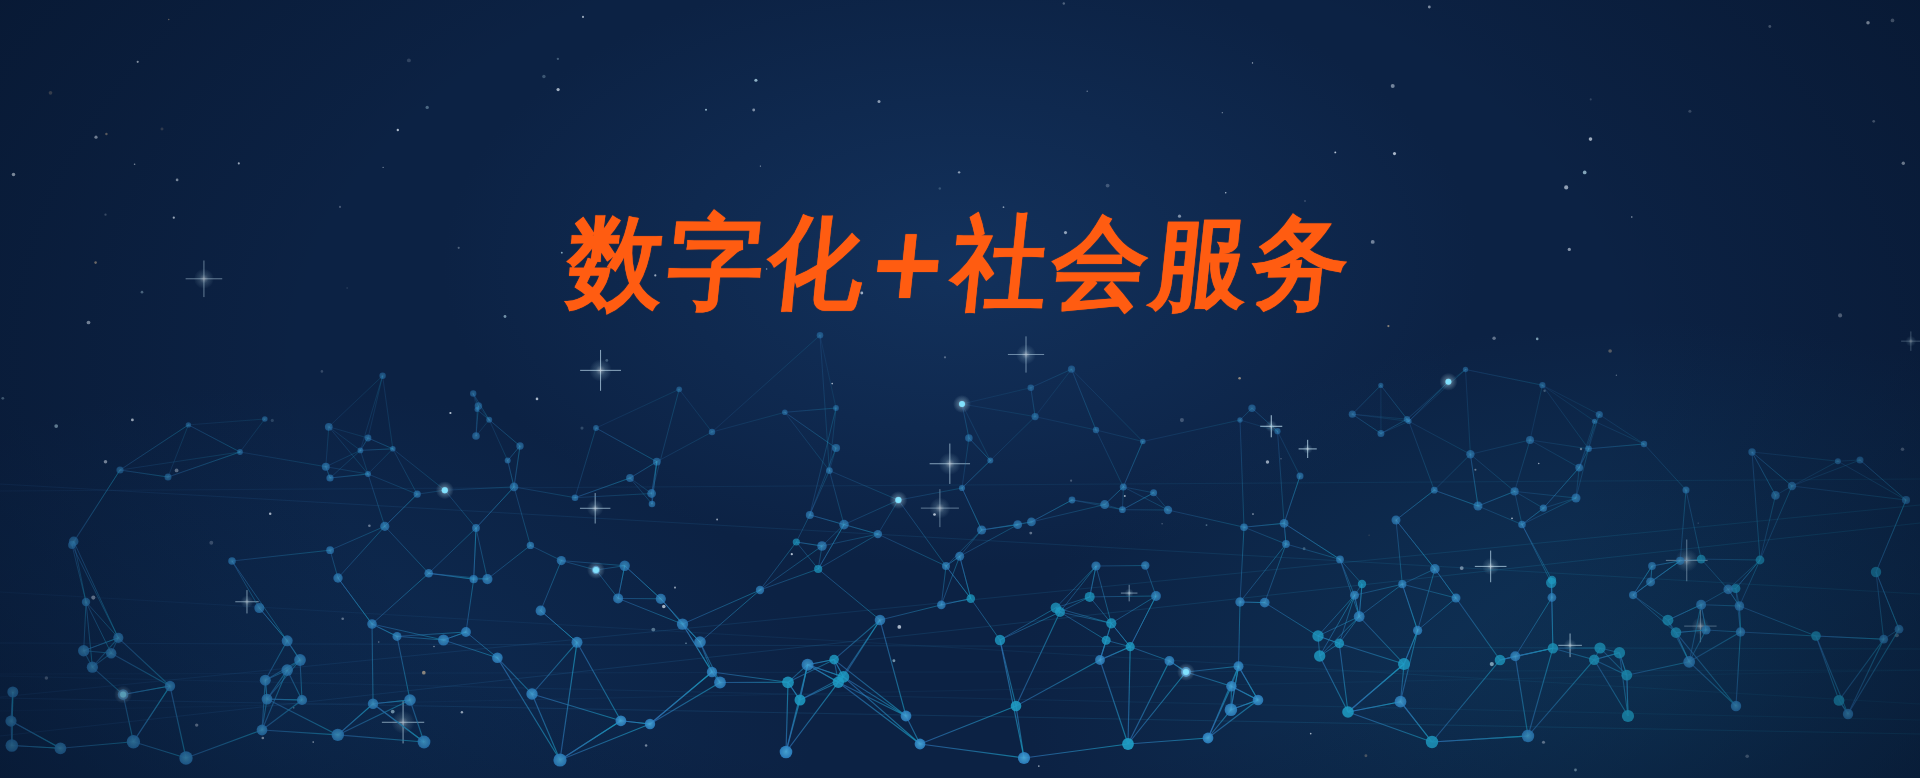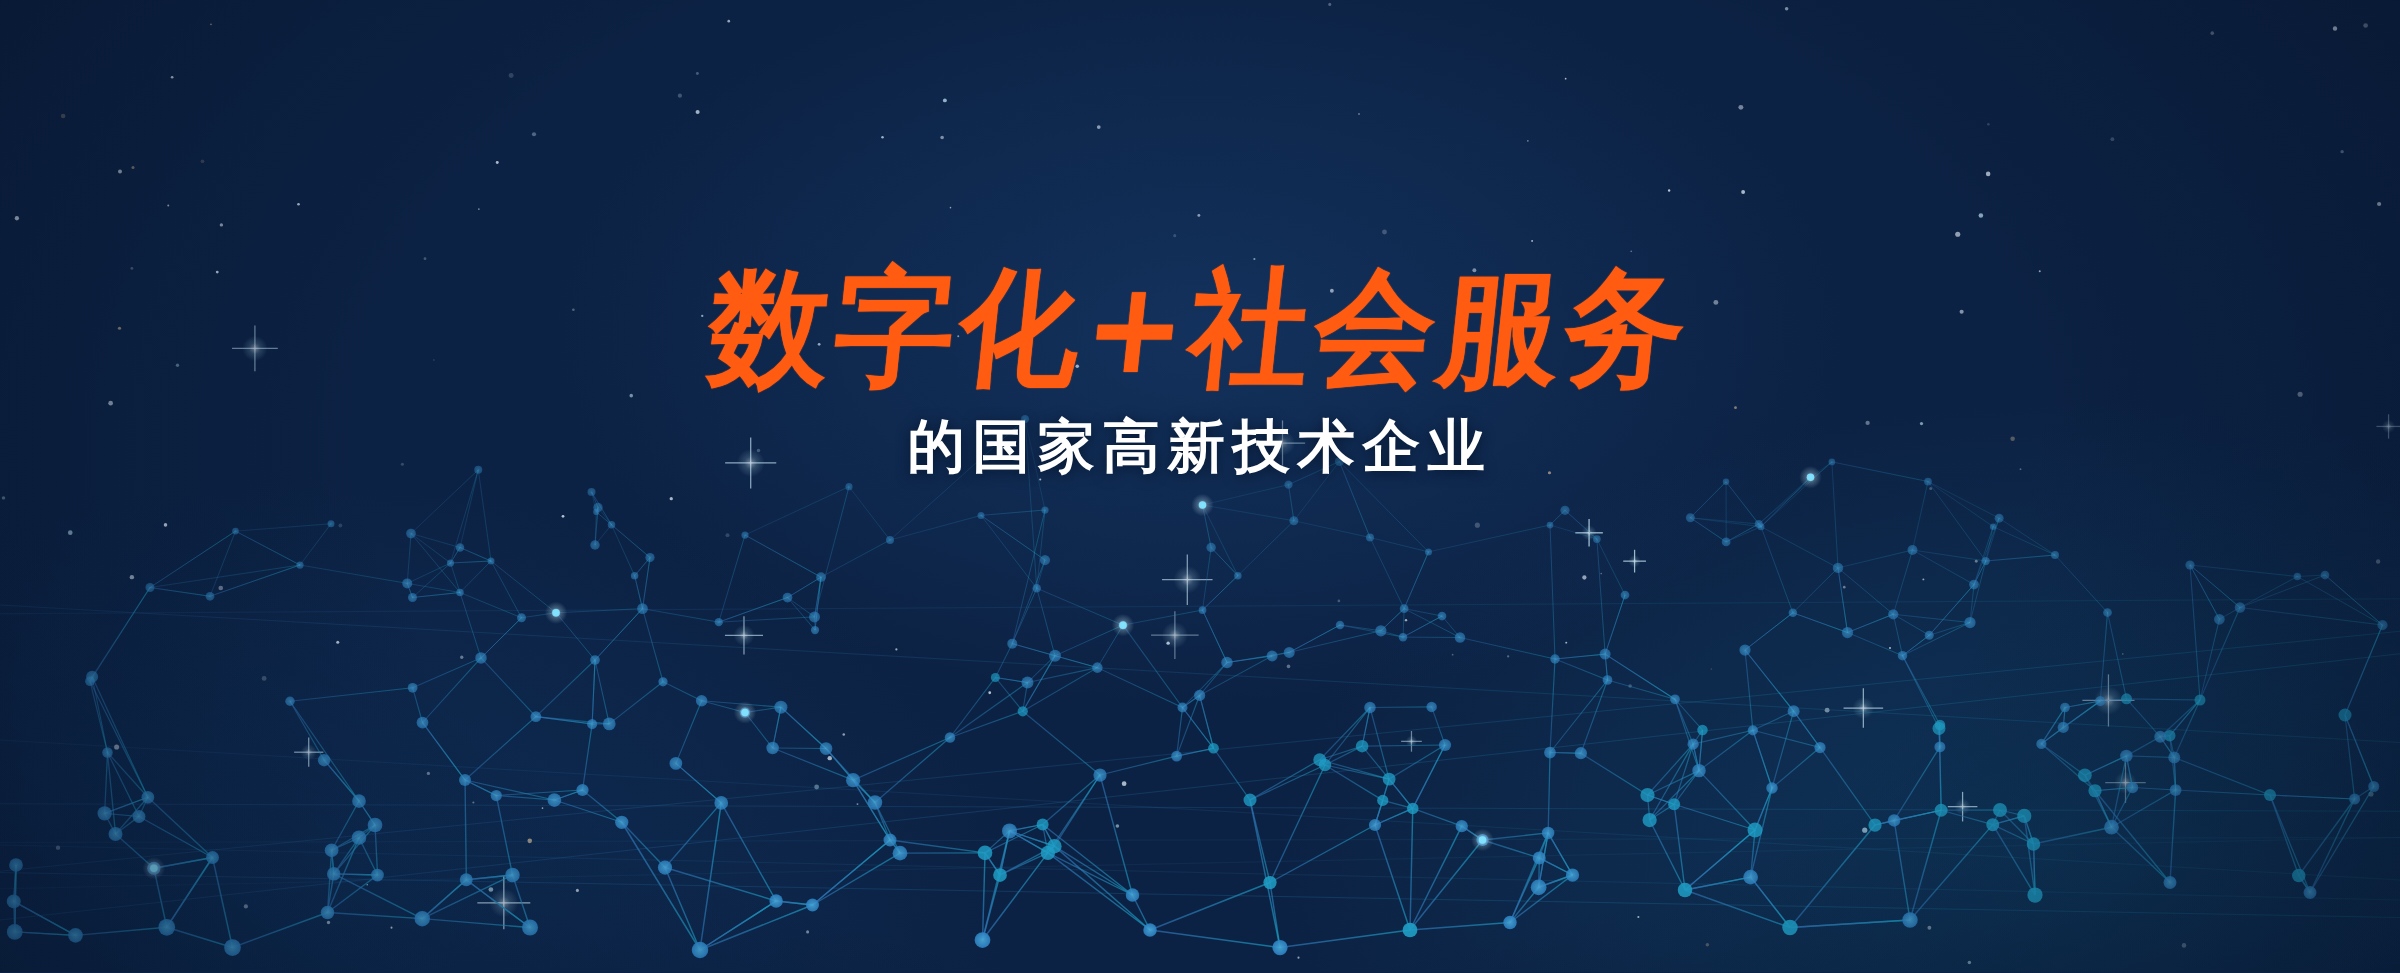--- a/index.html
+++ b/index.html
@@ -1263,16 +1263,15 @@
         <circle cx="596.0" cy="570.0" r="3" fill="#7fe3ff" opacity="0.95"></circle>
         <circle cx="1448.4" cy="381.8" r="9" fill="url(#sparkGrad)" opacity="0.8"></circle>
         <circle cx="1448.4" cy="381.8" r="3" fill="#7fe3ff" opacity="0.95"></circle>
       </g>
   </svg>
 
   <div class="bg-vignette"></div>
 
   <div class="text-block">
     <h1 class="headline">数字化+社会服务</h1>
-    <p class="subtitle">的国家高新技术企业</p>
   </div>
 
 </div>
 
 </body></html>

